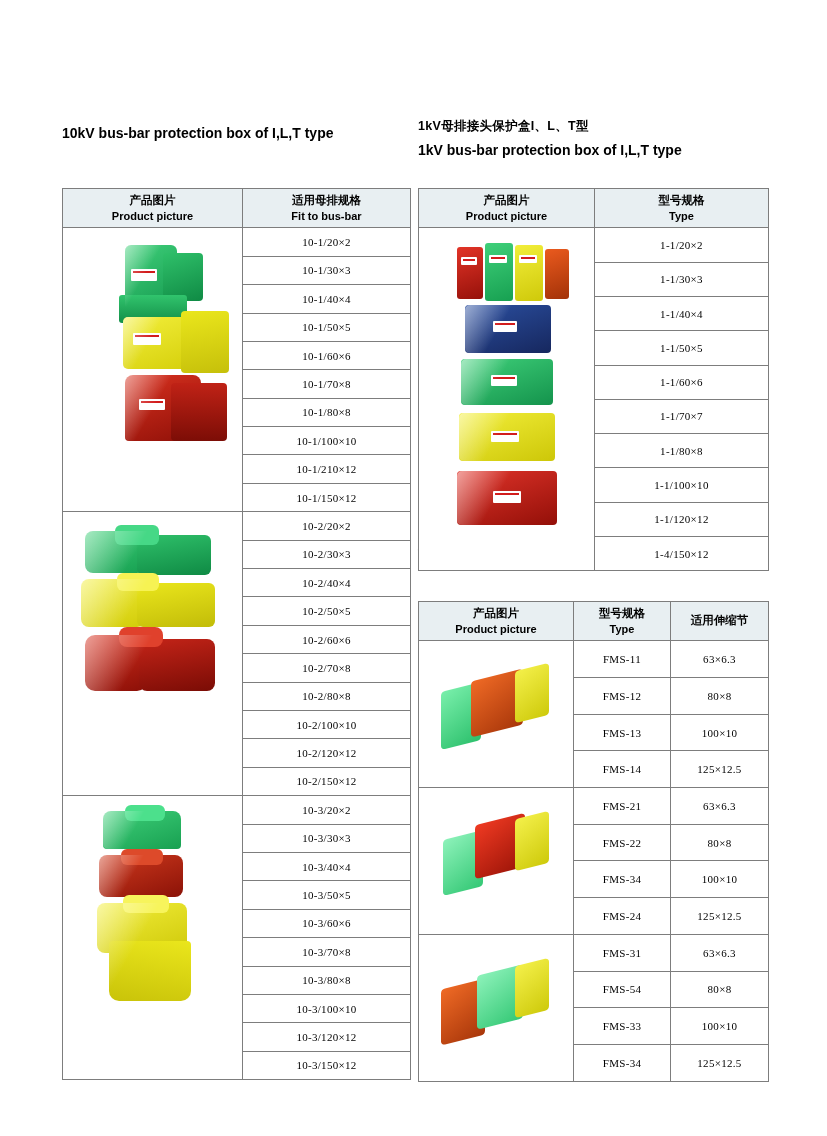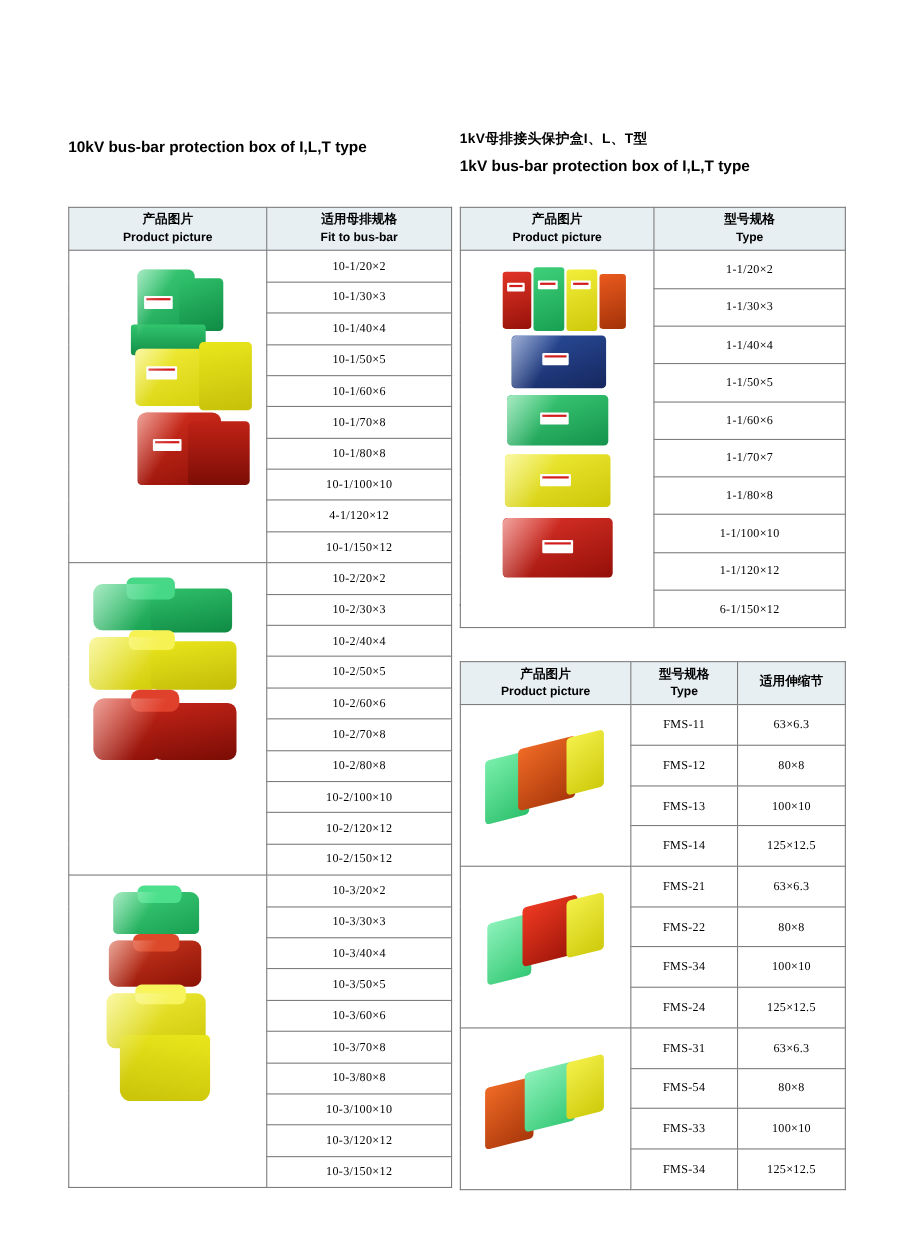--- a/index.html
+++ b/index.html
@@ -148,21 +148,21 @@
     <tr>
           <td class="spec">10-1/70×8</td>
         </tr>
     <tr>
           <td class="spec">10-1/80×8</td>
         </tr>
     <tr>
           <td class="spec">10-1/100×10</td>
         </tr>
     <tr>
-          <td class="spec">4-1/120×12</td>
+          <td class="spec">10-1/210×12</td>
         </tr>
     <tr>
           <td class="spec">10-1/150×12</td>
         </tr>
 
     <tr>
       <td class="picCell" rowspan="10">
         <div class="picwrap" style="height:274px;">
           <div class="blob" style="left:22px;top:14px;width:60px;height:42px;background:linear-gradient(160deg,#3fd07a,#17a051);border-radius:8px;"></div>
           <div class="blob" style="left:74px;top:18px;width:74px;height:40px;background:linear-gradient(170deg,#2fc06a,#0f8a44);border-radius:6px;"></div>
@@ -324,21 +324,21 @@
     <tr>
           <td class="spec">1-1/80×8</td>
         </tr>
     <tr>
           <td class="spec">1-1/100×10</td>
         </tr>
     <tr>
           <td class="spec">1-1/120×12</td>
         </tr>
     <tr>
-          <td class="spec">6-1/150×12</td>
+          <td class="spec">1-4/150×12</td>
         </tr>
   </tbody>
     </table>
 
   <table class="tbl" id="exp-table">
     <colgroup>
         <col class="c1">
         <col class="c2">
         <col class="c3">
       </colgroup>

